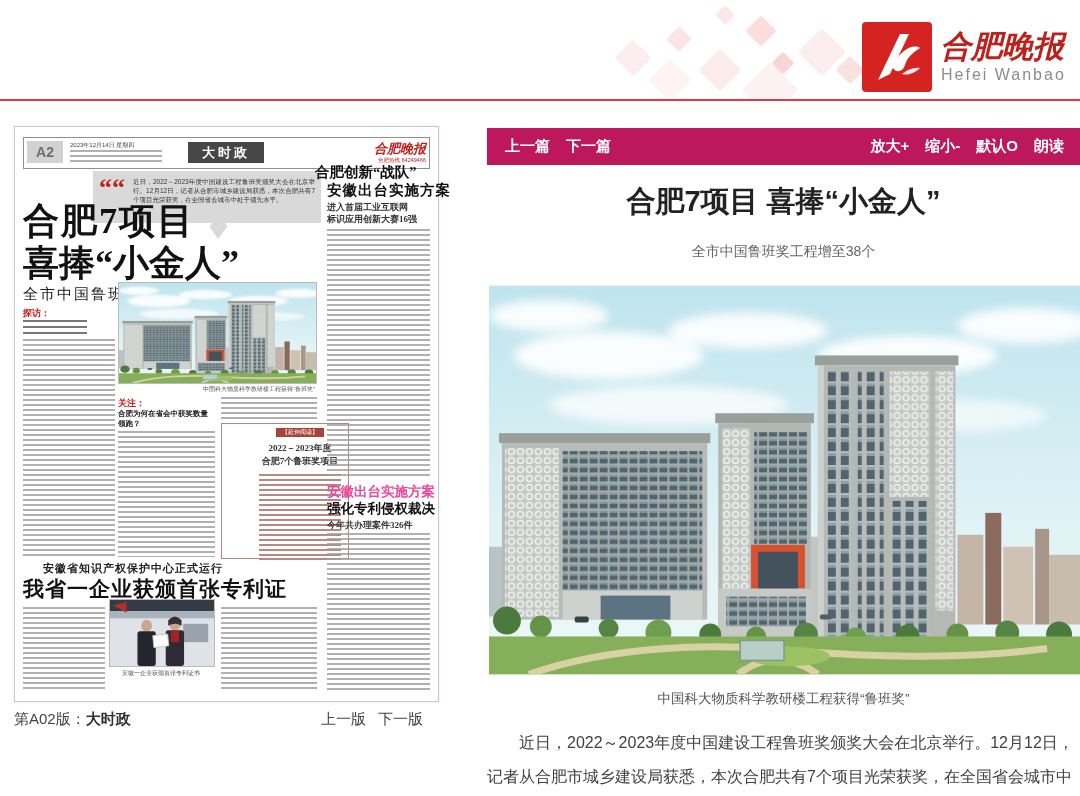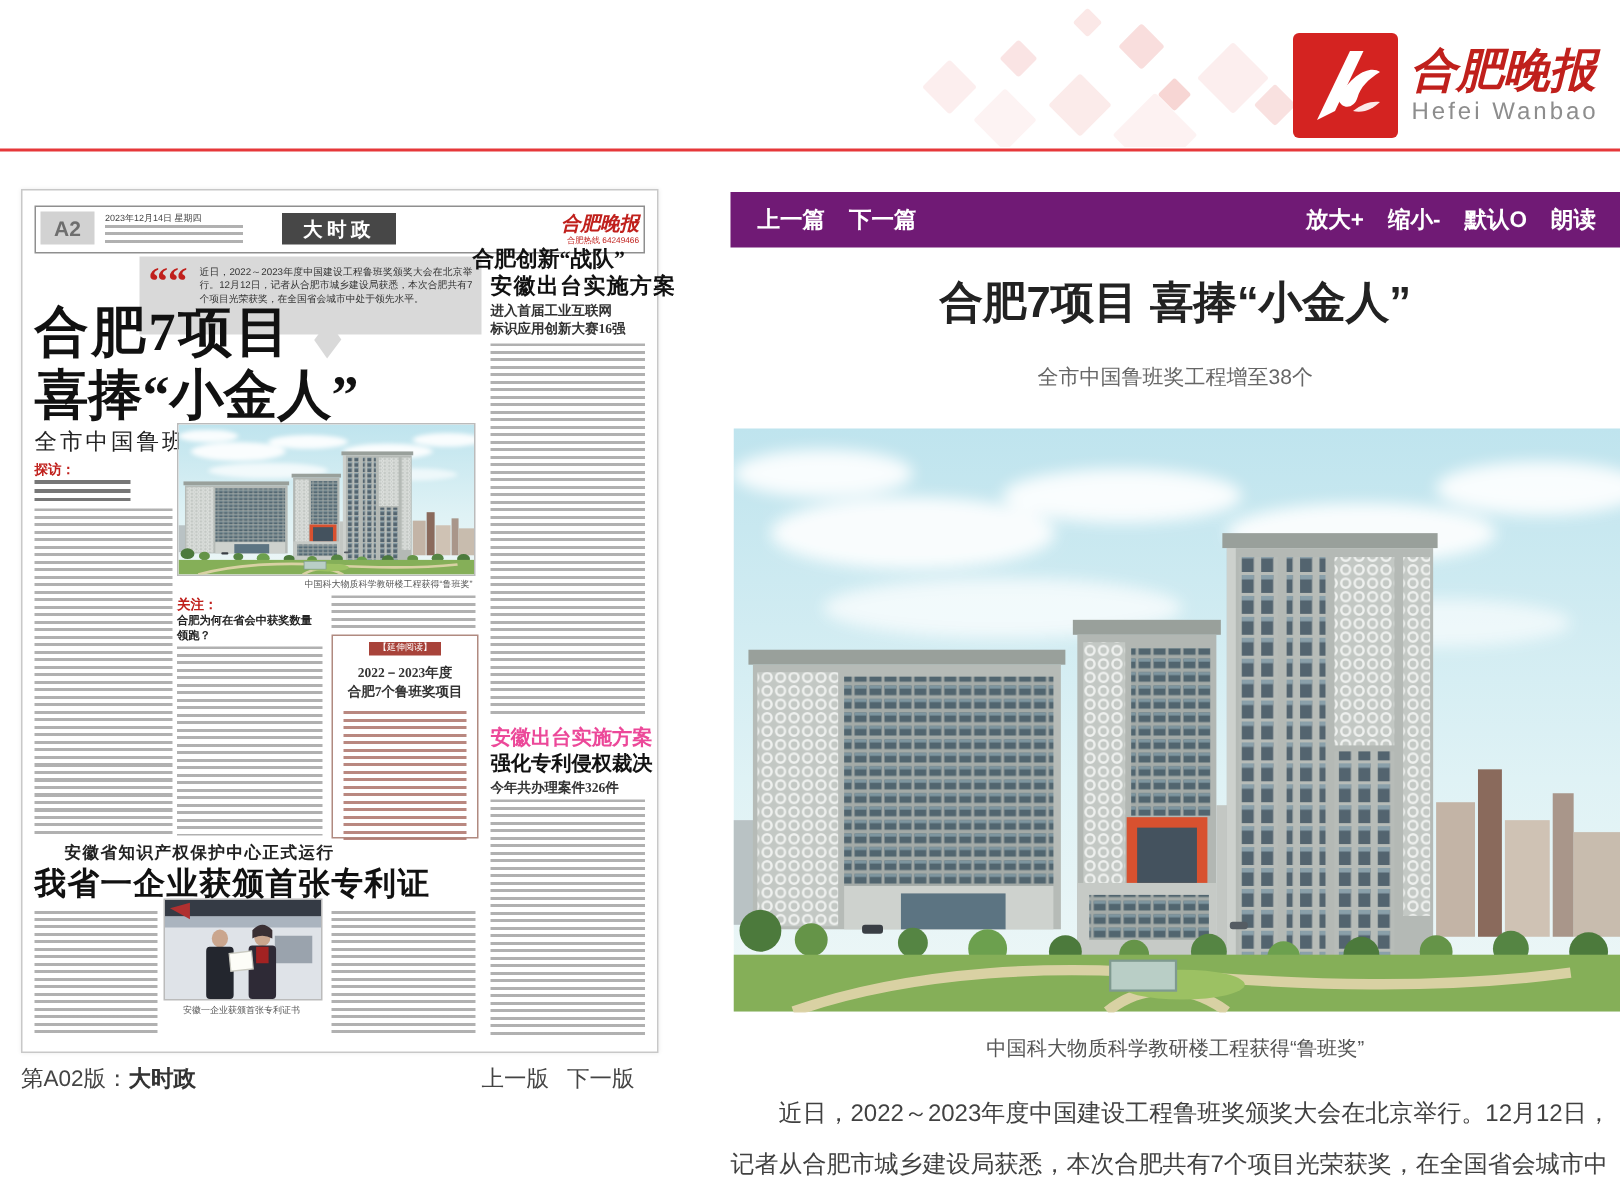--- a/index.html
+++ b/index.html
@@ -19,21 +19,21 @@
           color:#c0201c;font-family:"Liberation Serif","DejaVu Serif",serif;white-space:nowrap;}
   #logoen{left:941px;top:66px;font-size:16px;color:#8d8d8d;letter-spacing:2px;}
   
   #paper{left:14px;top:126px;width:423px;height:574px;background:#fff;border:1px solid #c8c8c8;
          box-shadow:0 0 3px rgba(0,0,0,.08);}
   #paper .serif{font-family:"Liberation Serif","DejaVu Serif",serif;}
   .sim{background-image:repeating-linear-gradient(180deg,#9d9d9d 0,#9d9d9d 2px,transparent 2px,transparent 5px);opacity:.8;}
   .simred{background-image:repeating-linear-gradient(180deg,#a86a60 0,#a86a60 2px,transparent 2px,transparent 5px);opacity:.8;}
   .red{color:#c0201c;}
   
-  #toolbar{left:487px;top:128px;width:593px;height:37px;background:#701a75;color:#fff;
+  #toolbar{left:487px;top:128px;width:593px;height:37px;background:#be185d;color:#fff;
            display:flex;align-items:center;font-size:15px;font-weight:bold;}
   #toolbar .grpL{margin-left:18px;display:flex;gap:16px;}
   #toolbar .grpR{margin-left:auto;margin-right:16px;display:flex;gap:16px;}
   #art-title{left:487px;top:182px;width:593px;text-align:center;font-size:29px;font-weight:bold;color:#222;}
   #art-sub{left:487px;top:243px;width:593px;text-align:center;font-size:14px;color:#666;}
   #main-photo{left:489px;top:285px;width:591px;height:390px;}
   #art-caption{left:487px;top:690px;width:593px;text-align:center;font-size:13.5px;color:#555;}
   #art-body{left:487px;top:726px;width:593px;font-size:16px;line-height:34px;color:#414141;text-indent:2em;}
   
   #pagebar{left:14px;top:710px;width:423px;display:flex;font-size:15px;color:#444;}
@@ -101,21 +101,21 @@
           <use href="#cityScene"></use>
         </svg>
     </div>
     <div class="abs" style="left:103px;top:258px;width:197px;font-size:6px;color:#555;text-align:right;">中国科大物质科学教研楼工程获得“鲁班奖”</div>
 
     <div class="abs red" style="left:103px;top:270px;font-size:9px;font-weight:bold;">关注：</div>
     <div class="abs" style="left:103px;top:282px;width:97px;font-size:7.5px;font-weight:bold;color:#222;line-height:10px;">合肥为何在省会中获奖数量领跑？</div>
     <div class="abs sim" style="left:103px;top:304px;width:97px;height:126px;"></div>
 
     <div class="abs sim" style="left:206px;top:270px;width:96px;height:22px;"></div>
-    <div class="abs" style="left:206px;top:296px;width:96px;height:134px;border:1px solid #b08a80;">
+    <div class="abs" style="left:206px;top:296px;width:96px;height:134px;border:1px solid #b08a80;padding-left:30px;">
       <div style="margin-top:4px;text-align:center;font-size:6px;color:#fff;background:#a8433a;width:48px;margin-left:24px;line-height:9px;">【延伸阅读】</div>
       <div class="serif" style="margin-top:5px;text-align:center;font-size:9px;font-weight:bold;color:#333;">2022－2023年度</div>
       <div class="serif" style="text-align:center;font-size:9px;font-weight:bold;color:#333;">合肥7个鲁班奖项目</div>
       <div class="simred" style="margin:6px 7px 0 7px;height:86px;"></div>
     </div>
 
     <div class="abs serif" style="left:300px;top:36px;width:103px;font-size:14.5px;font-weight:bold;color:#111;white-space:nowrap;">合肥创新“战队”</div>
     <div class="abs serif" style="left:312px;top:54px;width:103px;font-size:14.5px;font-weight:bold;color:#111;letter-spacing:1px;white-space:nowrap;">安徽出台实施方案</div>
     <div class="abs serif" style="left:312px;top:74px;font-size:9px;font-weight:bold;color:#333;">进入首届工业互联网</div>
     <div class="abs serif" style="left:312px;top:86px;font-size:9px;font-weight:bold;color:#333;">标识应用创新大赛16强</div>

